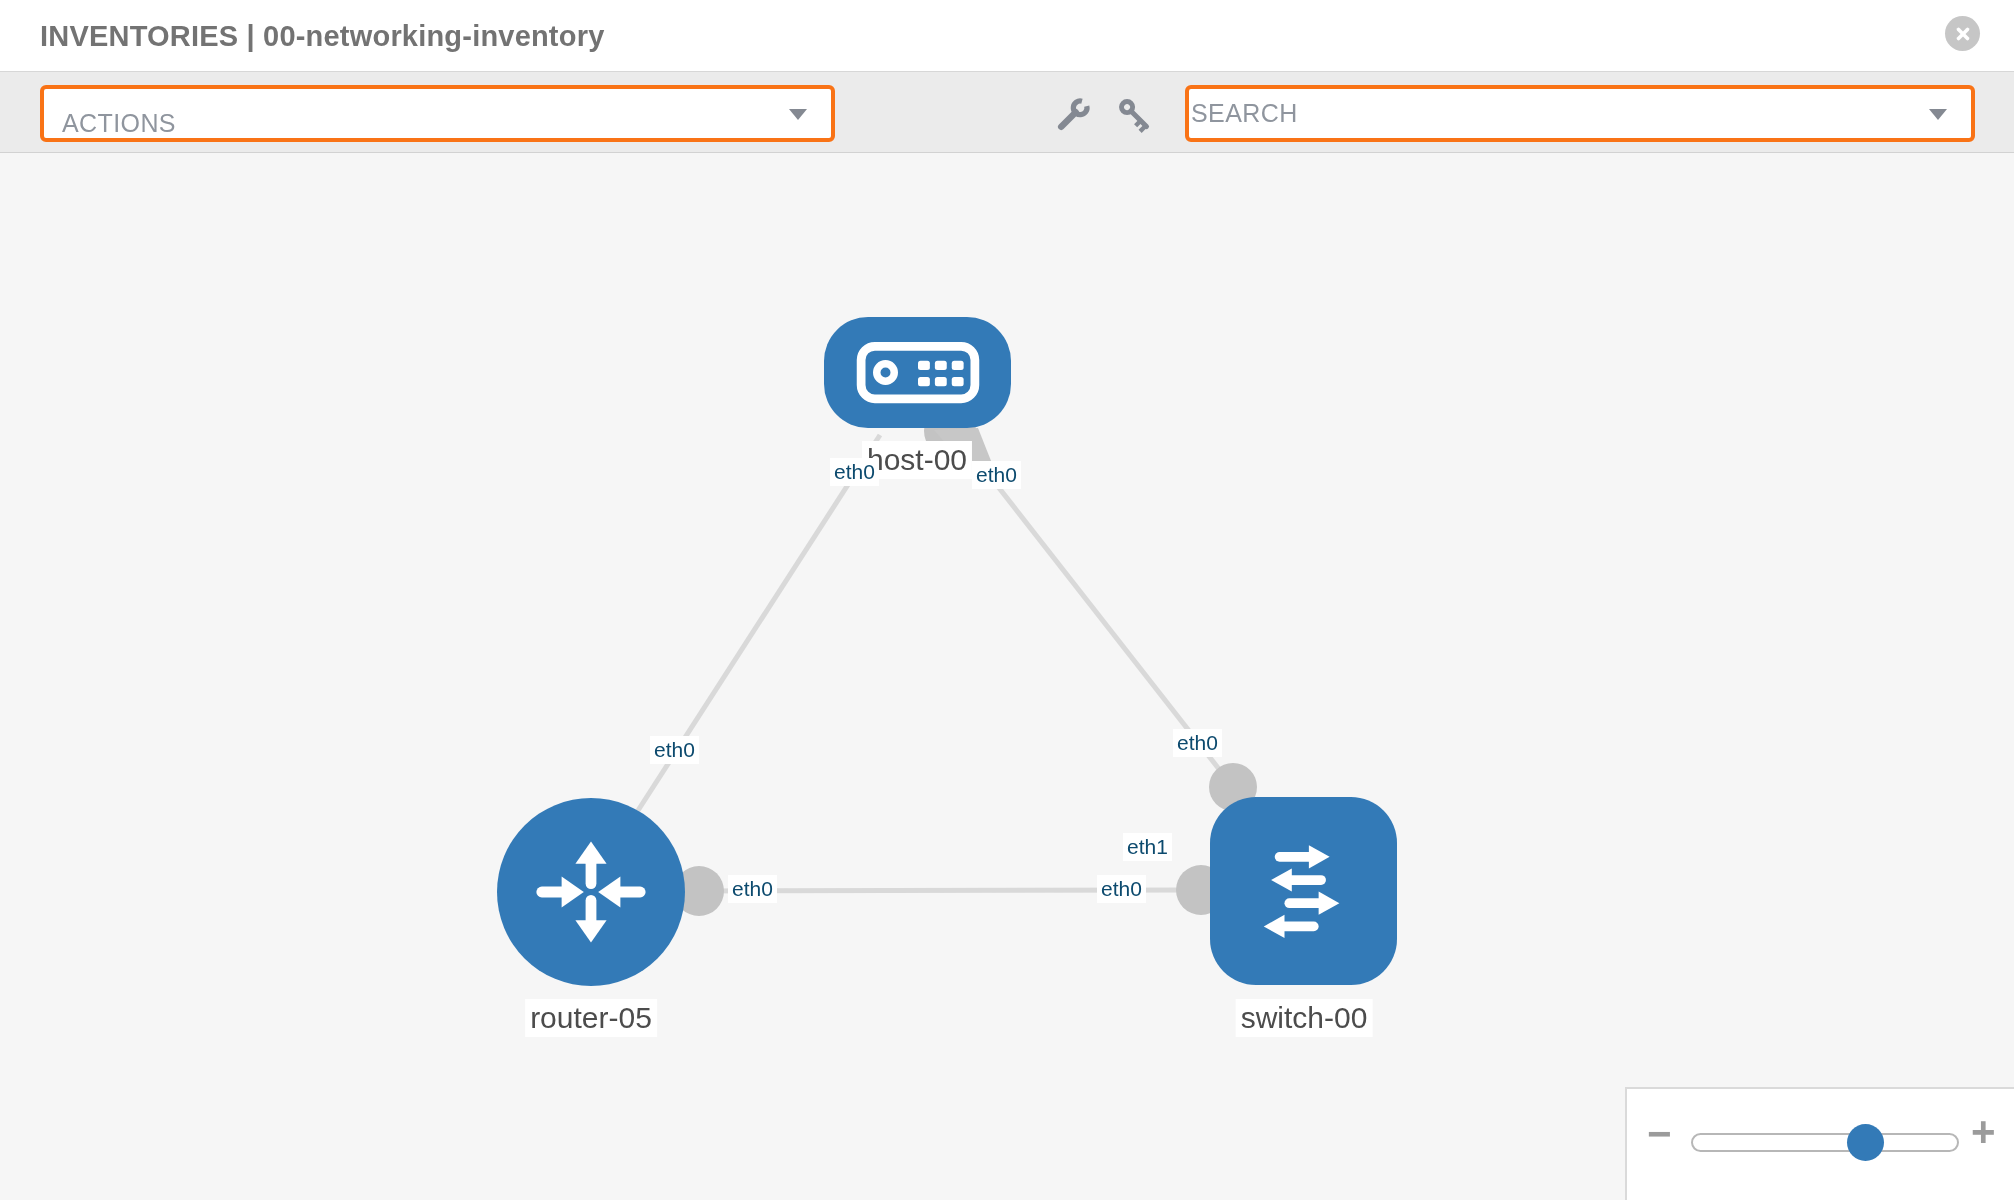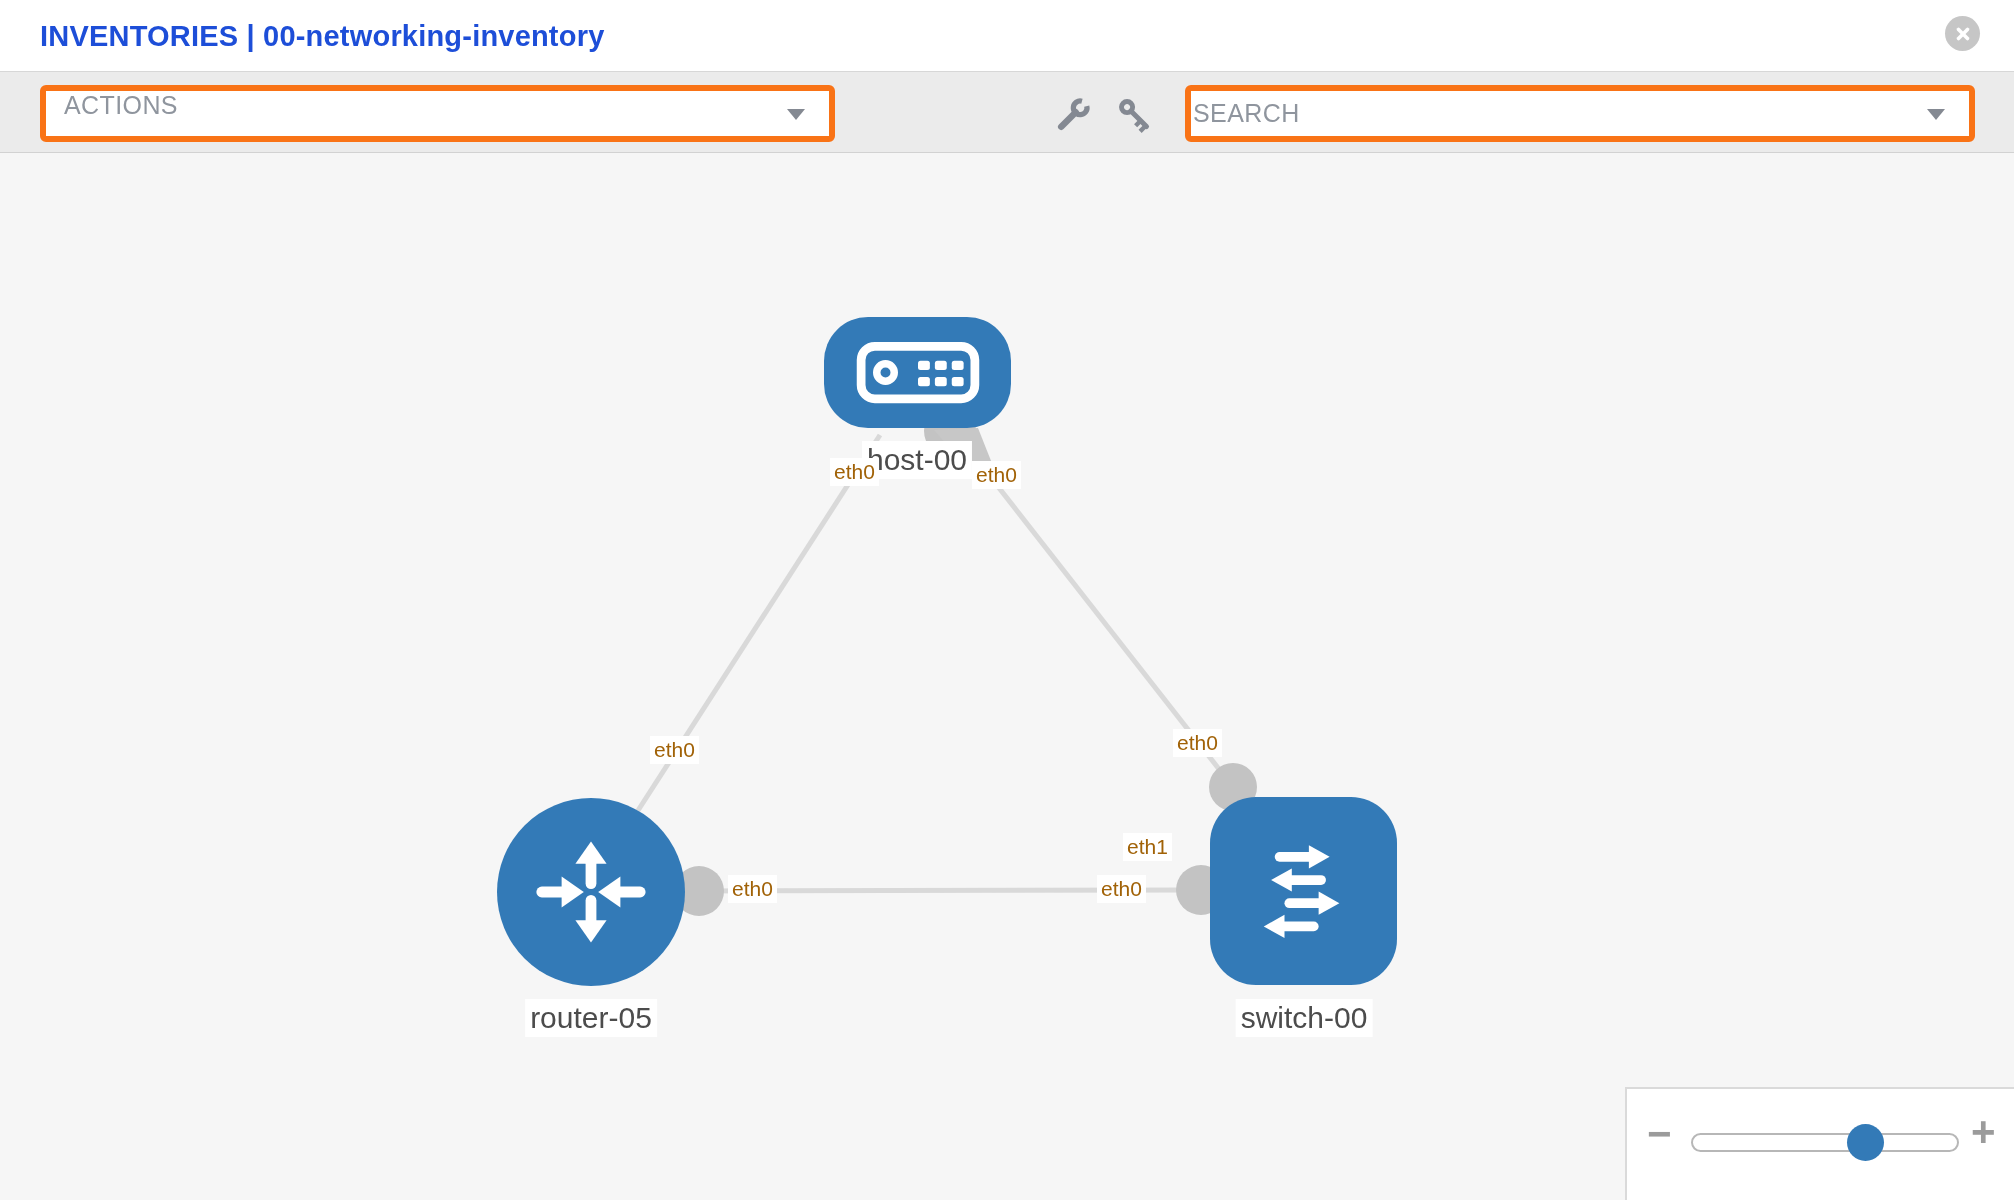--- a/index.html
+++ b/index.html
@@ -11,37 +11,37 @@
   }
   .app{position:absolute;inset:0;}
 
   
   .header{
     position:absolute;left:0;top:0;width:100%;height:72px;
     background:#ffffff;border-bottom:1px solid #d7d7d7;box-sizing:border-box;
   }
   .page-title{
     position:absolute;left:40px;top:0;height:61px;line-height:72px;
-    font-size:29px;font-weight:700;color:#1d4ed8;letter-spacing:0.2px;
+    font-size:29px;font-weight:700;color:#737373;letter-spacing:0.2px;
   }
   .close-btn{
     position:absolute;right:34px;top:16px;width:35px;height:35px;border:none;
     border-radius:50%;background:#c6c6c6;padding:0;cursor:pointer;
     display:flex;align-items:center;justify-content:center;
   }
 
   
   .toolbar{
     position:absolute;left:0;top:72px;width:100%;height:81px;
     background:#ebebeb;border-bottom:1px solid #d2d2d2;box-sizing:border-box;
   }
   .select{
     position:absolute;top:13px;height:57px;background:#ffffff;
-    border:6px solid #f97316;border-radius:6px;box-sizing:border-box;
-    display:flex;align-items:flex-start;cursor:pointer;
+    border:4px solid #f97316;border-radius:6px;box-sizing:border-box;
+    display:flex;align-items:flex-end;cursor:pointer;
   }
   .select .sel-text{
     margin-left:18px;font-size:25px;color:#8f959e;letter-spacing:0.4px;
   }
   .caret{
     position:absolute;right:24px;top:50%;margin-top:-5px;width:0;height:0;
     border-left:9px solid transparent;border-right:9px solid transparent;
     border-top:11px solid #848992;
   }
   .actions-select{left:40px;width:795px;}
@@ -73,21 +73,21 @@
   .node-host{left:824px;top:164px;width:187px;height:111px;border-radius:44px;}
   .node-router{left:497px;top:645px;width:188px;height:188px;border-radius:50%;}
   .node-switch{left:1210px;top:644px;width:187px;height:188px;border-radius:46px;}
 
   .node-label{
     position:absolute;transform:translateX(-50%);
     background:#ffffff;color:#4c4c4c;font-size:30px;line-height:36px;
     padding:1px 5px;white-space:nowrap;
   }
   .if-label{
-    position:absolute;background:#ffffff;color:#a16207;
+    position:absolute;background:#ffffff;color:#0c4a6e;
     font-size:21px;line-height:26px;padding:1px 4px;white-space:nowrap;
   }
 
   
   .zoom-panel{
     position:absolute;right:0;bottom:0;width:389px;height:113px;
     background:#ffffff;border-left:2px solid #dadada;border-top:2px solid #dadada;
     box-sizing:border-box;
   }
   .zoom-level{

